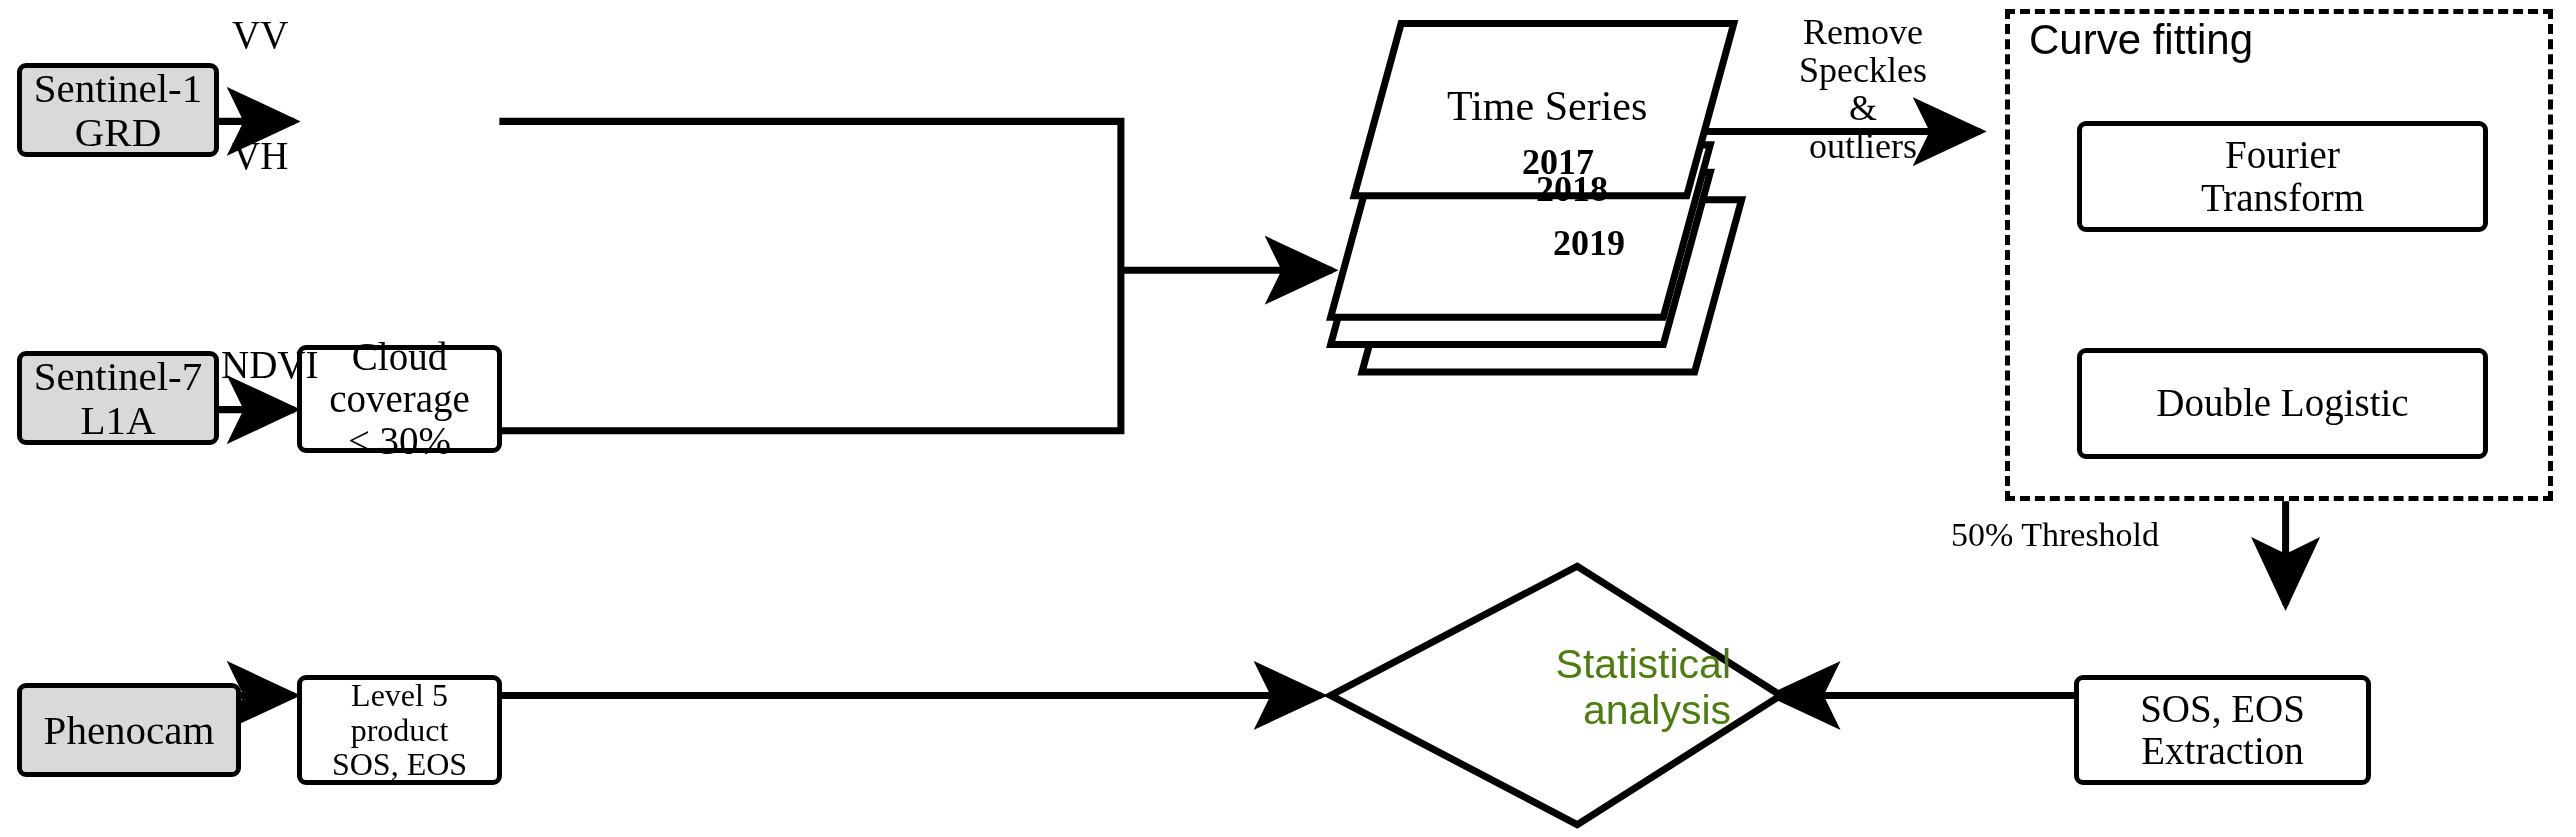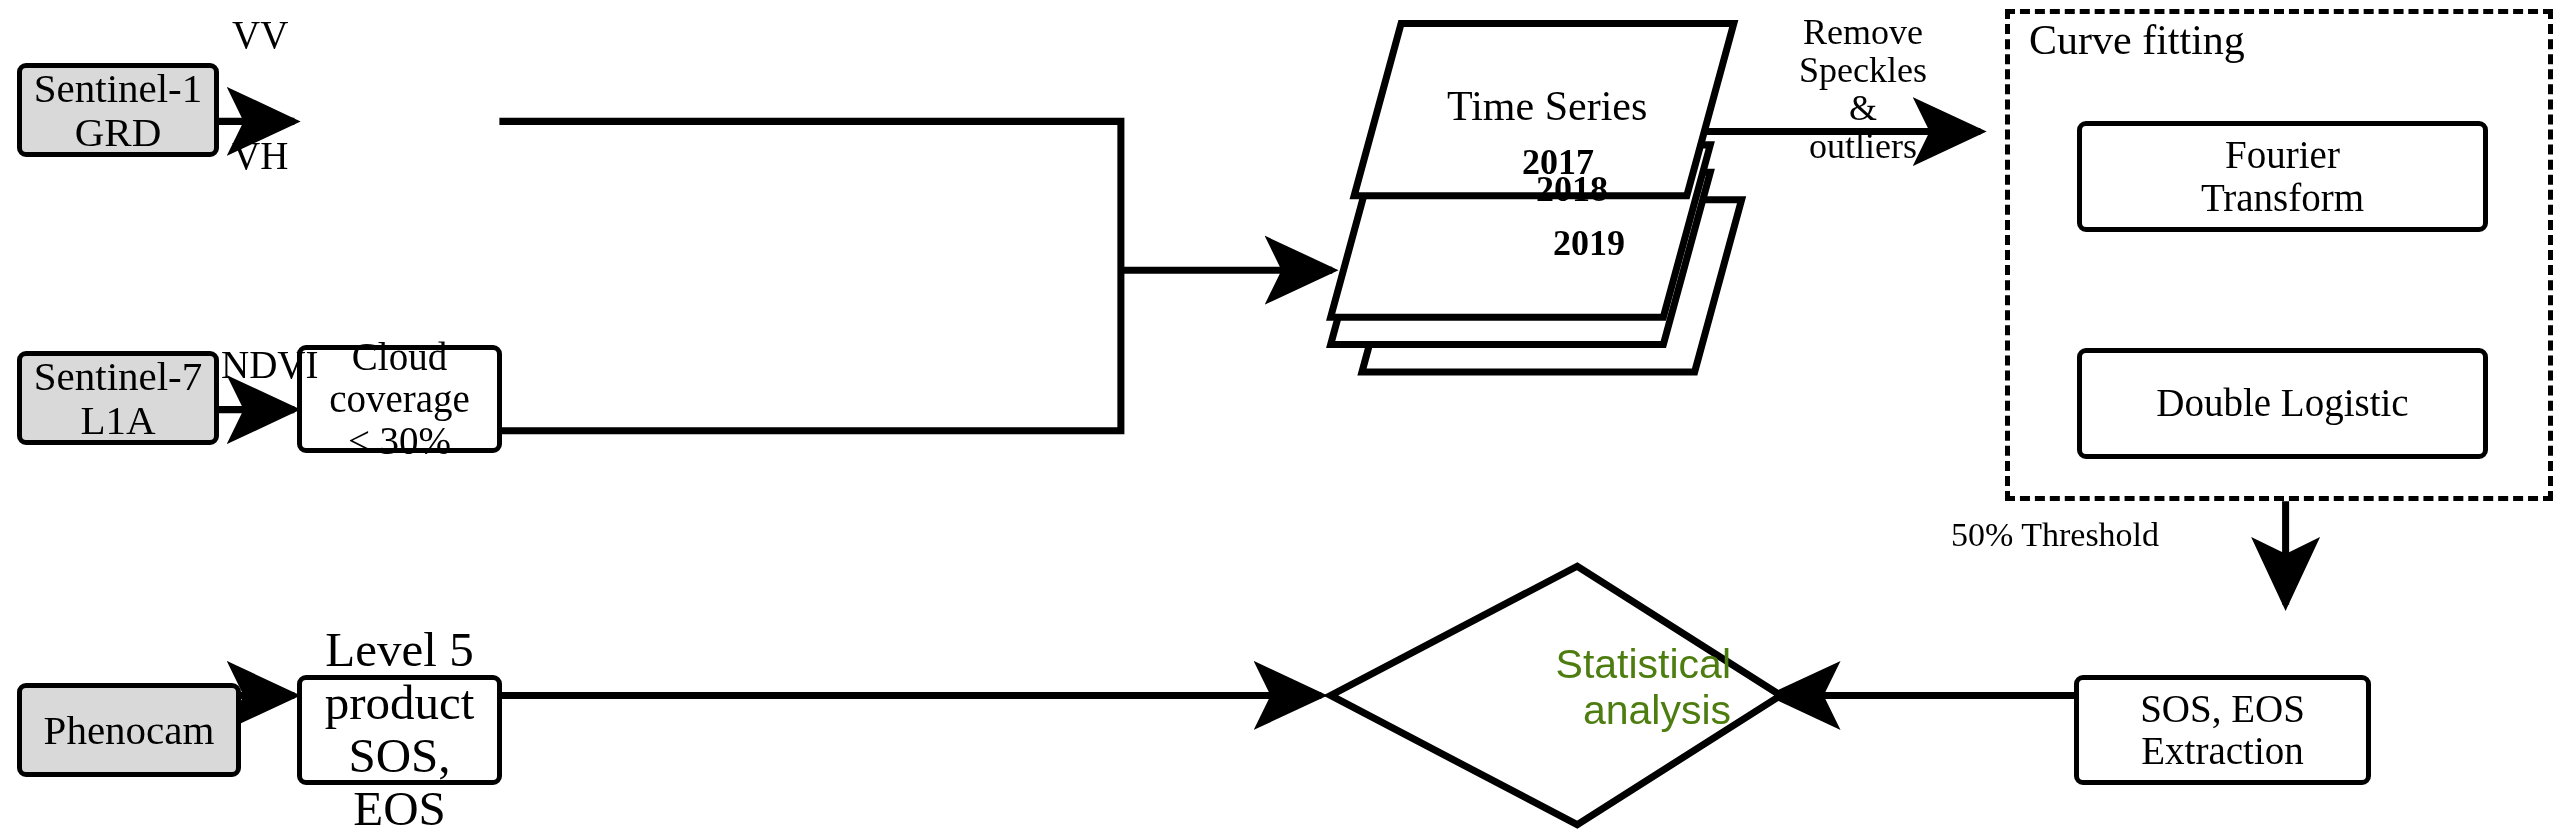--- a/index.html
+++ b/index.html
@@ -55,21 +55,21 @@
   .group-box {
     position: absolute;
     box-sizing: border-box;
     border: 5.5px dashed #000000;
     background: transparent;
   }
   .group-title {
     position: absolute;
     color: #000000;
     white-space: nowrap;
-    font-family: Liberation Serif, serif;
+    font-family: Liberation Sans, sans-serif;
   }
   .stack-label {
     position: absolute;
     font-weight: bold;
     color: #000000;
     font-family: "Liberation Serif", "DejaVu Serif", serif;
   }
   .ts-title {
     position: absolute;
     color: #000000;
@@ -169,21 +169,21 @@
 
   <div class="node rbox" style="left:2077px; top:86px; width:411px; height:111px; font-size:39px; flex-direction:column;">
     <span>Fourier</span>
     <span>Transform</span>
   </div>
 
   <div class="node rbox" style="left:2077px; top:313px; width:411px; height:111px; font-size:39px;">Double Logistic</div>
 
   <div class="node rbox filled" style="left:17px; top:648px; width:224px; height:94px; font-size:41px;">Phenocam</div>
 
-  <div class="node rbox" style="left:297px; top:640px; width:205px; height:110px; font-size:49px; flex-direction:column;">
+  <div class="node rbox" style="left:297px; top:640px; width:205px; height:110px; font-size:32px; flex-direction:column;">
     <span>Level 5 product</span>
     <span>SOS, EOS</span>
   </div>
 
   <div class="diamond-label" style="left:1418px; top:642px; width:313px; font-size:41px;">
     <div>Statistical</div>
     <div>analysis</div>
   </div>
 
   <div class="node rbox" style="left:2074px; top:640px; width:297px; height:110px; font-size:39px; flex-direction:column;">

